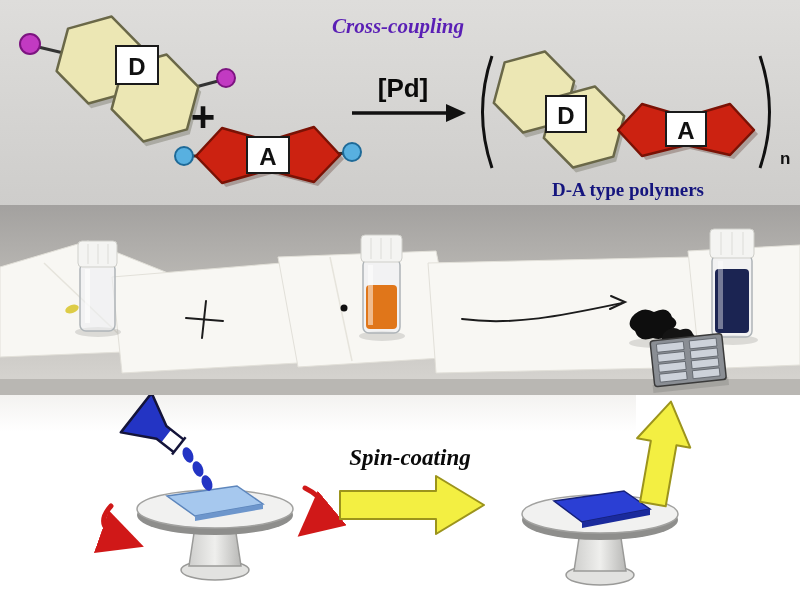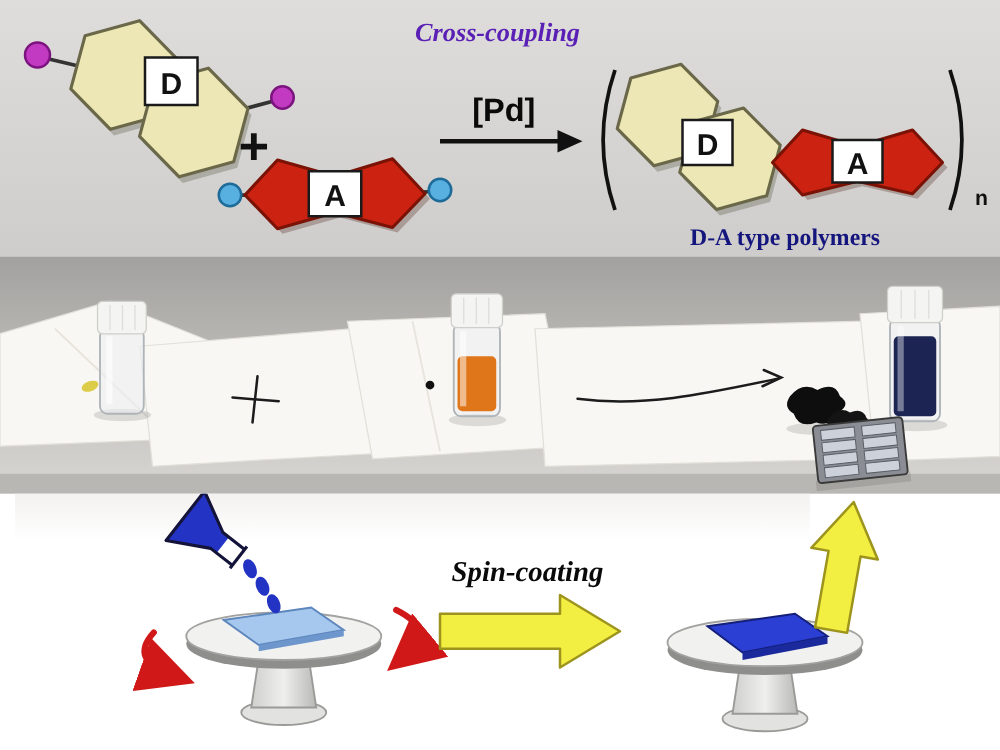--- a/index.html
+++ b/index.html
@@ -1,20 +1,20 @@
 <!DOCTYPE html>
 <html style="--donor-fill: #ece7b4; --donor-end: #c23ac2; --acceptor-fill: #cc2211; --acceptor-end: #58b0e0; --title-purple: #5a1fb5; --caption-navy: #15157e; --arrow-yellow: #f3ef42; --solution-orange: #e0761a; --solution-navy: #1b2452; --flask-blue: #2334c4; --film-light-blue: #a6c8ee; --film-dark-blue: #2b3fd4;"><head>
 <meta charset="utf-8">
 <style>
   html,body{margin:0;padding:0;background:#ffffff;width:800px;height:600px;overflow:hidden;
     font-family:"Liberation Sans",sans-serif;}
   .figure{width:800px;height:600px;display:flex;flex-direction:column;}
   .scheme-panel{width:800px;height:205px;background:linear-gradient(180deg,#dedddb,#cecdcb);}
   .photo-panel{width:800px;height:190px;}
-  .process-panel{width:636px;height:205px;background:linear-gradient(180deg,#f3f2f0,#ffffff 18%);margin-left:12px;}
+  .process-panel{width:636px;height:205px;background:linear-gradient(180deg,#f3f2f0,#ffffff 18%);}
   svg{display:block;}
 
   
   .hex{fill:var(--donor-fill,#ece7b4);stroke:#6a6848;stroke-width:2.5;stroke-linejoin:round;}
   .hexshadow{fill:rgba(70,70,45,.28);}
   .mag{fill:var(--donor-end,#c23ac2);stroke:#7c1480;stroke-width:2;}
   .blu{fill:var(--acceptor-end,#58b0e0);stroke:#1e6a98;stroke-width:2;}
   .red{fill:var(--acceptor-fill,#cc2211);stroke:#7a1205;stroke-width:2.5;stroke-linejoin:round;}
   .redshadow{fill:rgba(70,20,10,.28);}
   .bond{stroke:#333;stroke-width:3;}

